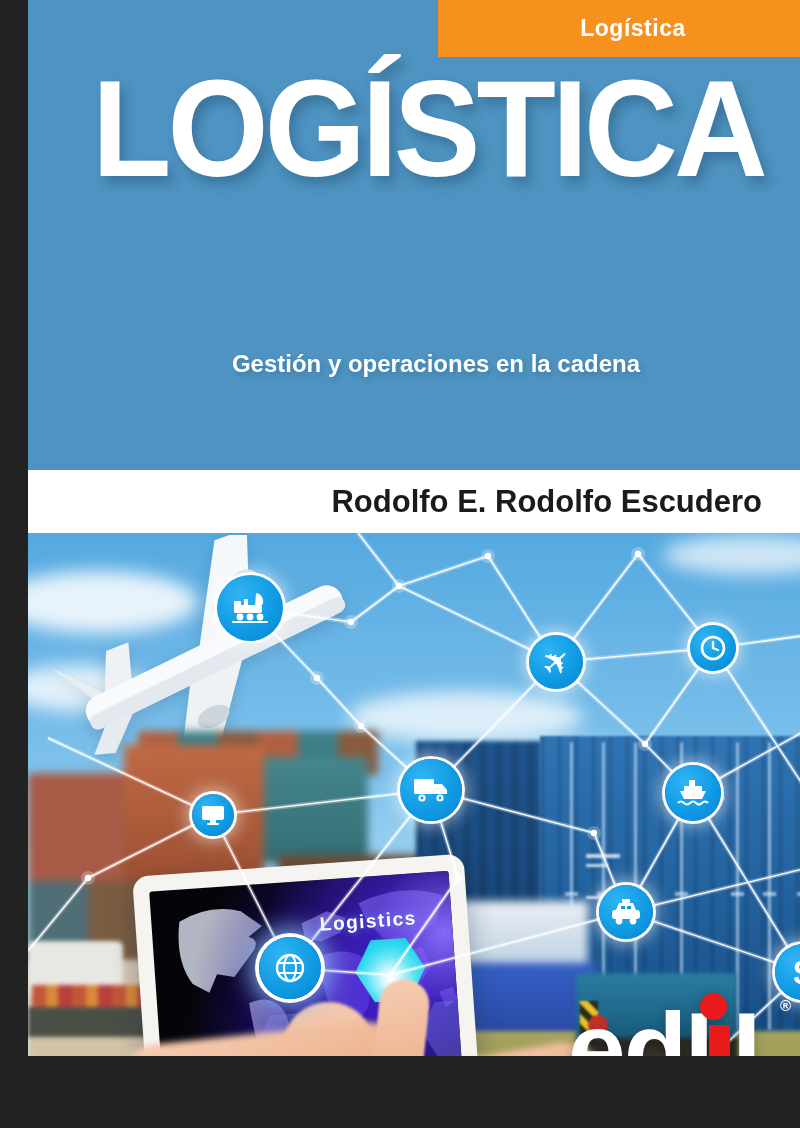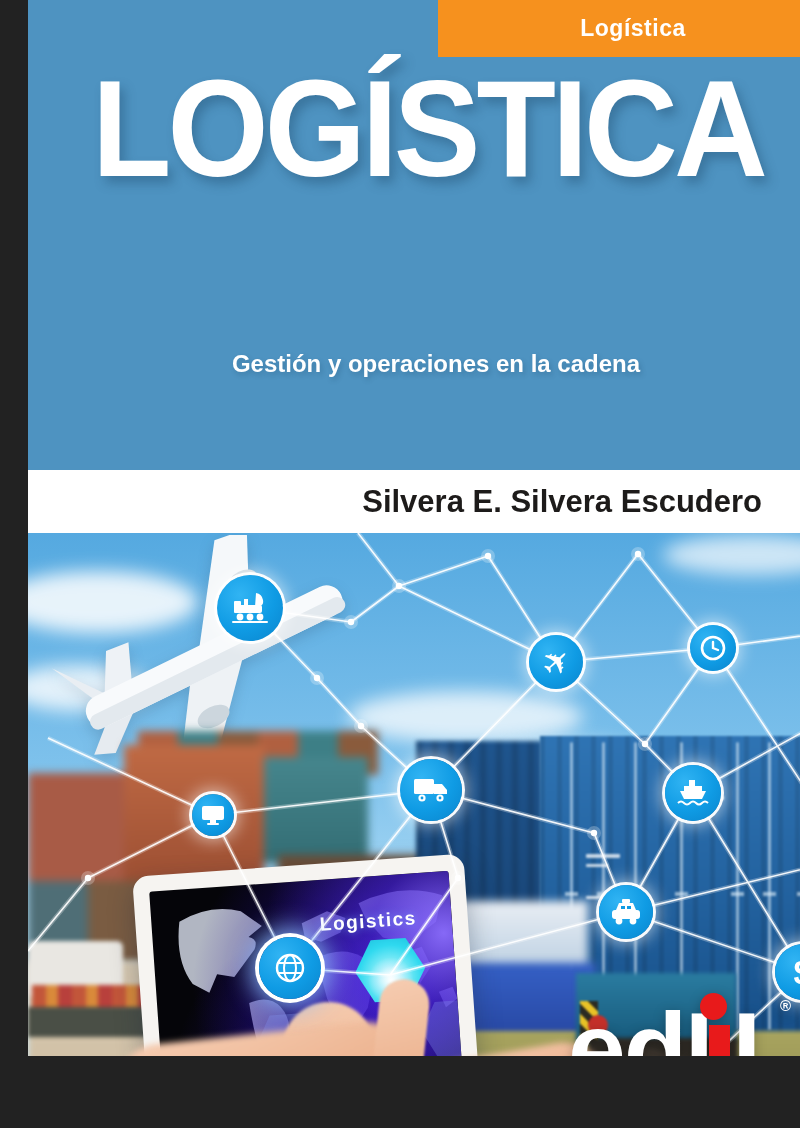--- a/index.html
+++ b/index.html
@@ -97,21 +97,21 @@
   <div class="tag">
     <span>Logística</span>
   </div>
   <div class="title">
     <span class="t1">LOGÍSTICA</span>
   </div>
   <div class="subtitle">
     <div>Gestión y operaciones en la cadena</div>
   </div>
   <div class="author-band">
-    <span>Silvera E. Silvera Escudero</span>
+    <span>Rodolfo E. Rodolfo Escudero</span>
   </div>
 
   <div class="photo">
 
     <div class="cloud" style="left:-30px;top:38px;width:200px;height:62px;"></div>
     <div class="cloud" style="left:320px;top:158px;width:235px;height:52px;opacity:.75;"></div>
     <div class="cloud" style="left:635px;top:2px;width:180px;height:40px;opacity:.7;"></div>
     <div class="cloud" style="left:-20px;top:132px;width:140px;height:46px;opacity:.8;"></div>
     <div class="cloud" style="left:460px;top:208px;width:150px;height:36px;opacity:.6;"></div>
 

